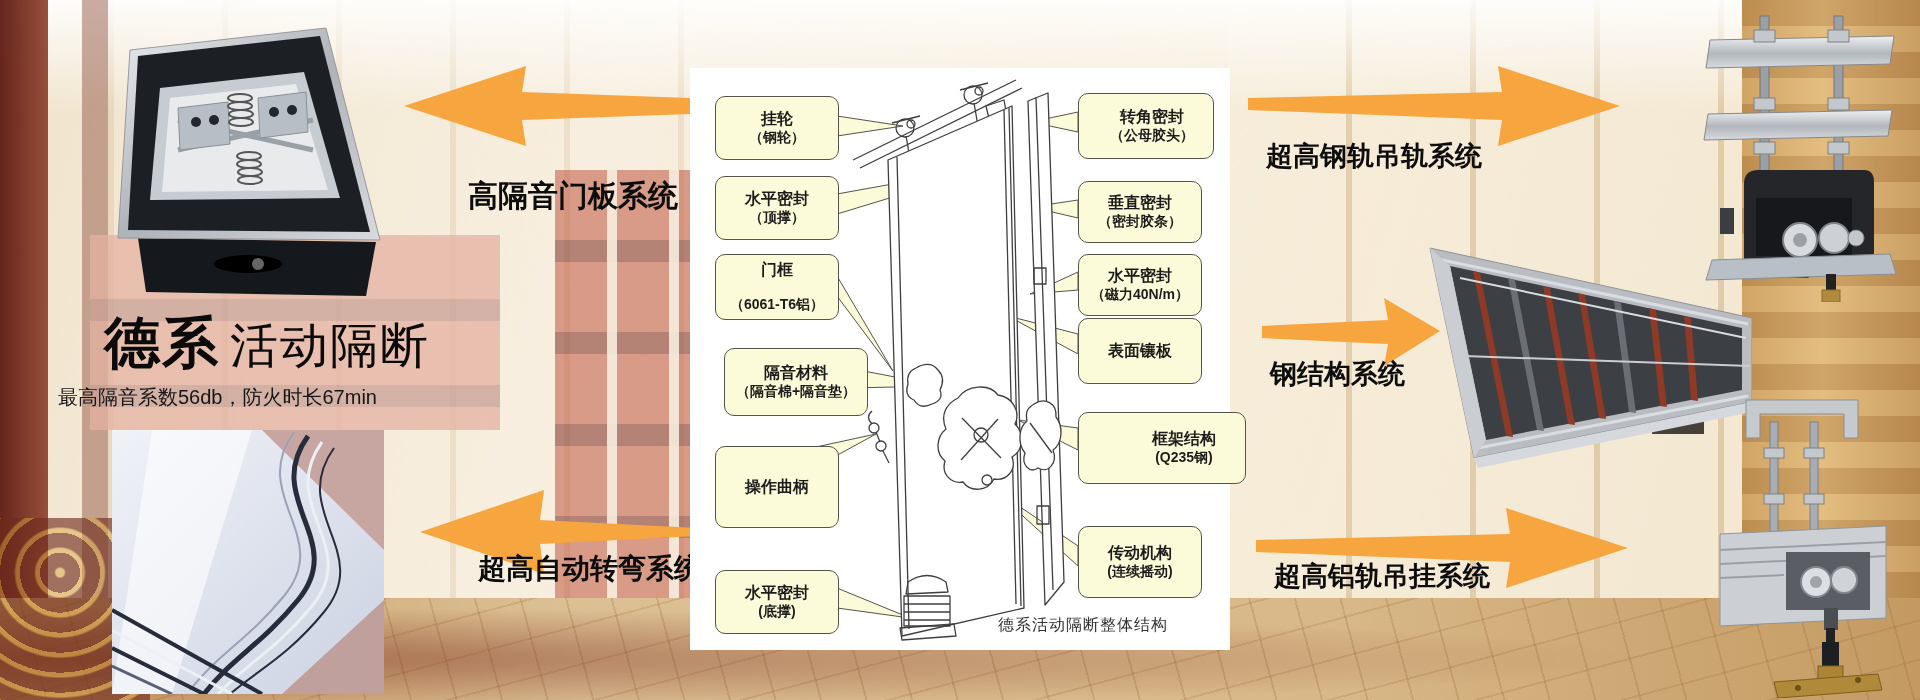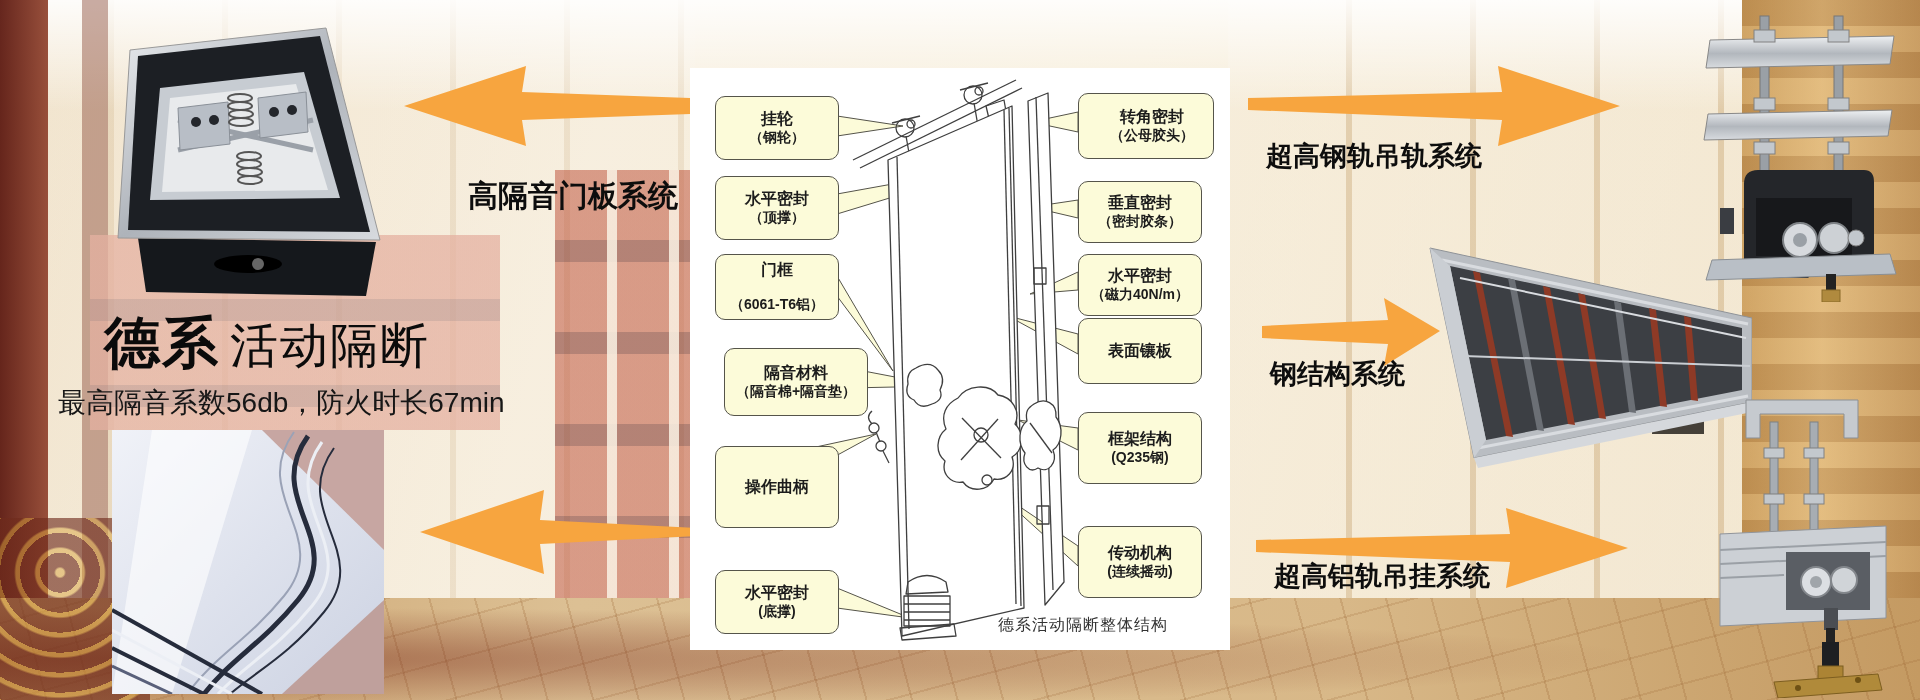--- a/index.html
+++ b/index.html
@@ -49,21 +49,21 @@
 
   
   .arrow{position:absolute;}
   .arrow polygon{fill:#F7A53F;}
   .sys-label{position:absolute;font-weight:bold;color:#0d0d0d;white-space:nowrap;}
 
   
   .brand-title{left:104px;top:306px;width:520px;white-space:nowrap;color:#0b0b0b;}
   .brand-title .t1{font-size:56px;font-weight:900;letter-spacing:2px;}
   .brand-title .t2{font-size:48px;font-weight:500;letter-spacing:2px;margin-left:10px;}
-  .brand-sub{left:58px;top:384px;font-size:28px;color:#161616;white-space:nowrap;}
+  .brand-sub{left:58px;top:384px;font-size:20px;color:#161616;white-space:nowrap;}
 </style>
 </head>
 <body>
 
 <div id="stage">
 
   <div class="abs bg-left-cols"></div>
   <div class="abs bg-right-cols"></div>
   <div class="abs bg-ceiling"></div>
   <div class="abs bg-maroon1"></div>
@@ -148,20 +148,21 @@
     <polygon points="372,46 250,6 254,32 0,38 0,50 254,60 250,86"></polygon>
   </svg>
   <svg class="arrow" style="left:1262px;top:294px;" width="182" height="76" viewBox="0 0 182 76">
     <polygon points="178,37 122,4 126,26 0,32 0,44 126,50 122,72"></polygon>
   </svg>
   <svg class="arrow" style="left:1256px;top:502px;" width="372" height="92" viewBox="0 0 372 92">
     <polygon points="372,46 250,6 254,32 0,38 0,50 254,60 250,86"></polygon>
   </svg>
 
   <div class="sys-label" style="left:468px;top:176px;font-size:30px;">高隔音门板系统</div>
+  <div class="sys-label" style="left:478px;top:550px;font-size:28px;">超高自动转弯系统</div>
   <div class="sys-label" style="left:1266px;top:138px;font-size:27px;">超高钢轨吊轨系统</div>
   <div class="sys-label" style="left:1270px;top:356px;font-size:27px;">钢结构系统</div>
   <div class="sys-label" style="left:1274px;top:558px;font-size:27px;">超高铝轨吊挂系统</div>
 
   <div class="abs panel">
     <svg class="panel-art" width="540" height="582" viewBox="0 0 540 582">
 
       <g fill="#FCFBD9" stroke="#55544A" stroke-width="1">
         <polygon points="147,48 147,68 213,58"></polygon>
         <polygon points="147,126 147,146 308,97"></polygon>
@@ -253,21 +254,21 @@
       <span class="l2">（密封胶条）</span>
     </div>
     <div class="co" style="left:388px;top:186px;width:122px;height:60px;">
       <span class="l1">水平密封</span>
       <span class="l2">（磁力40N/m）</span>
     </div>
     <div class="co" style="left:388px;top:250px;width:122px;height:64px;">
       <span class="l1">表面镶板</span>
       <span class="l2"></span>
     </div>
-    <div class="co" style="left:388px;top:344px;width:122px;height:70px;">
+    <div class="co" style="left:388px;top:344px;width:122px;height:70px;padding-left:44px;">
       <span class="l1">框架结构</span>
       <span class="l2">(Q235钢)</span>
     </div>
     <div class="co" style="left:388px;top:458px;width:122px;height:70px;">
       <span class="l1">传动机构</span>
       <span class="l2">(连续摇动)</span>
     </div>
 
     <div class="caption">德系活动隔断整体结构</div>
   </div>

